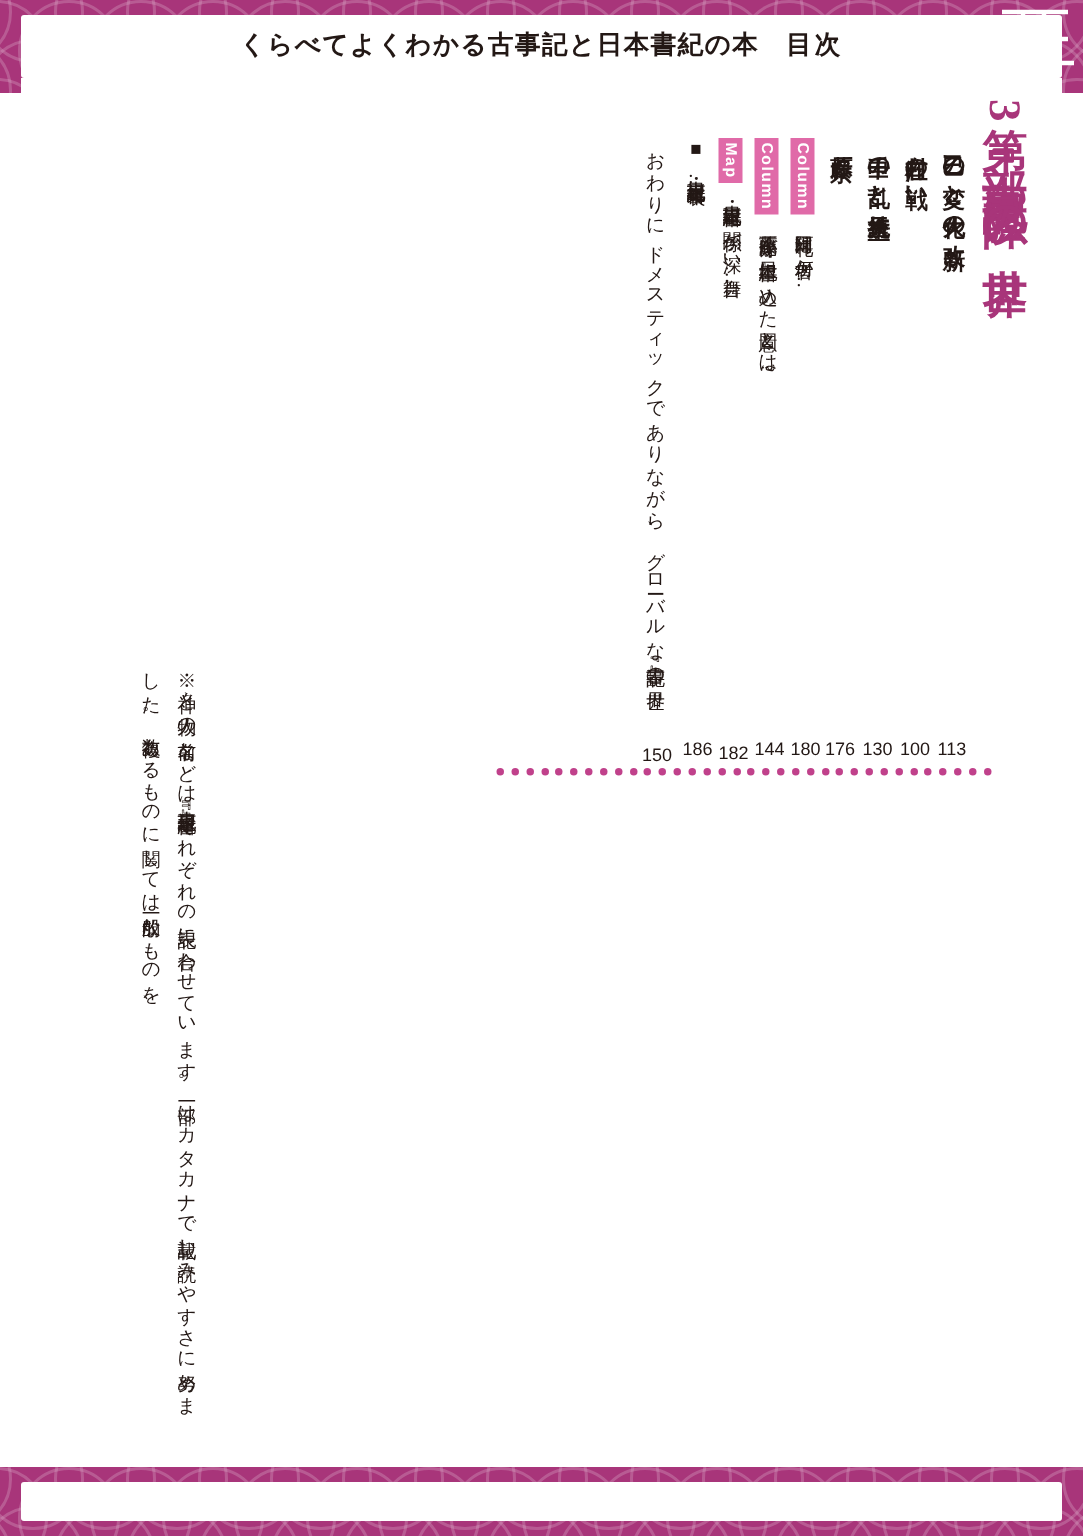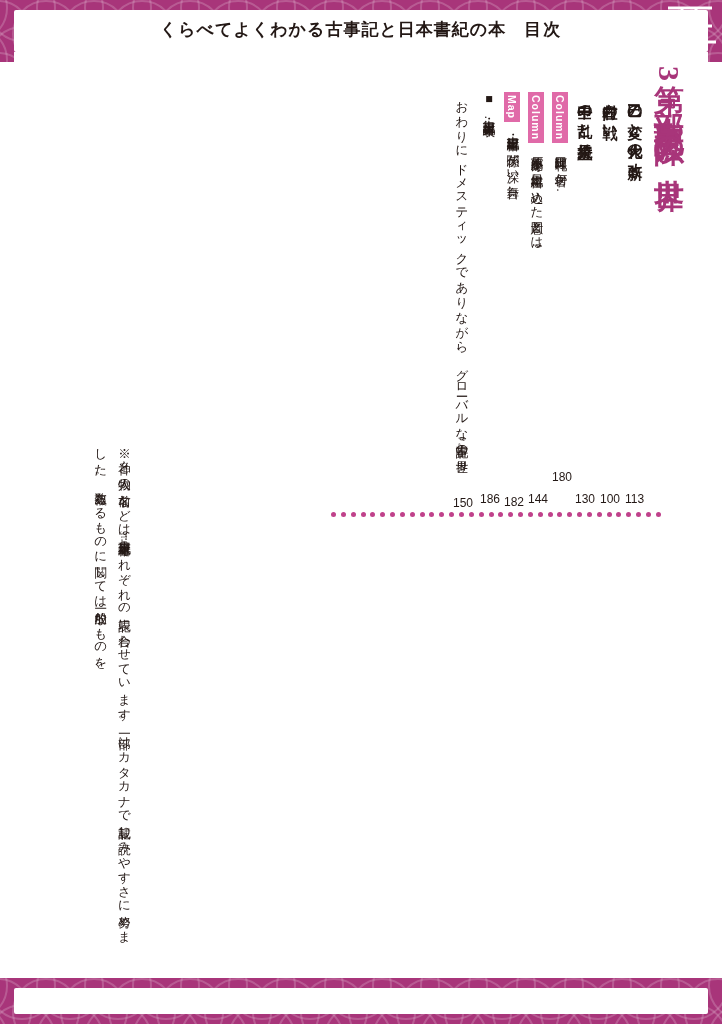--- a/index.html
+++ b/index.html
@@ -309,21 +309,27 @@
         <span class="tag">Column</span>
         <span class="label small">藤原不比等が『日本書紀』に込めた意図とは?</span>
       </div>
       <span class="pagenum" style="left: 0px; top: 400px;">144</span>
     </div>
     <div class="entry" style="margin-left: 7px; height: 420px;">
       <div style="position: relative; display: flex; flex-direction: column; align-items: flex-start;">
         <span class="tag">Column</span>
         <span class="label small">稗田阿礼は何者か…</span>
       </div>
-      <span class="pagenum" style="left: 0px; top: 378px;">180</span>
+      <span class="pagenum" style="left: 0px; top: 400px;">180</span>
+    </div>
+    <div class="entry" style="margin-left: 6px; height: 420px;">
+      <div style="position: relative; display: flex; flex-direction: column; align-items: flex-start;">
+        <span class="label">藤原京</span>
+      </div>
+      <span class="pagenum" style="left: 0px; top: 400px;">176</span>
     </div>
     <div class="entry" style="margin-left: 6px; height: 420px;">
       <div style="position: relative; display: flex; flex-direction: column; align-items: flex-start;">
         <span class="label">壬申の乱と持統天皇</span>
       </div>
       <span class="pagenum" style="left: 0px; top: 400px;">130</span>
     </div>
     <div class="entry" style="margin-left: 6px; height: 420px;">
       <div style="position: relative; display: flex; flex-direction: column; align-items: flex-start;">
         <span class="label">白村江の戦い</span>

